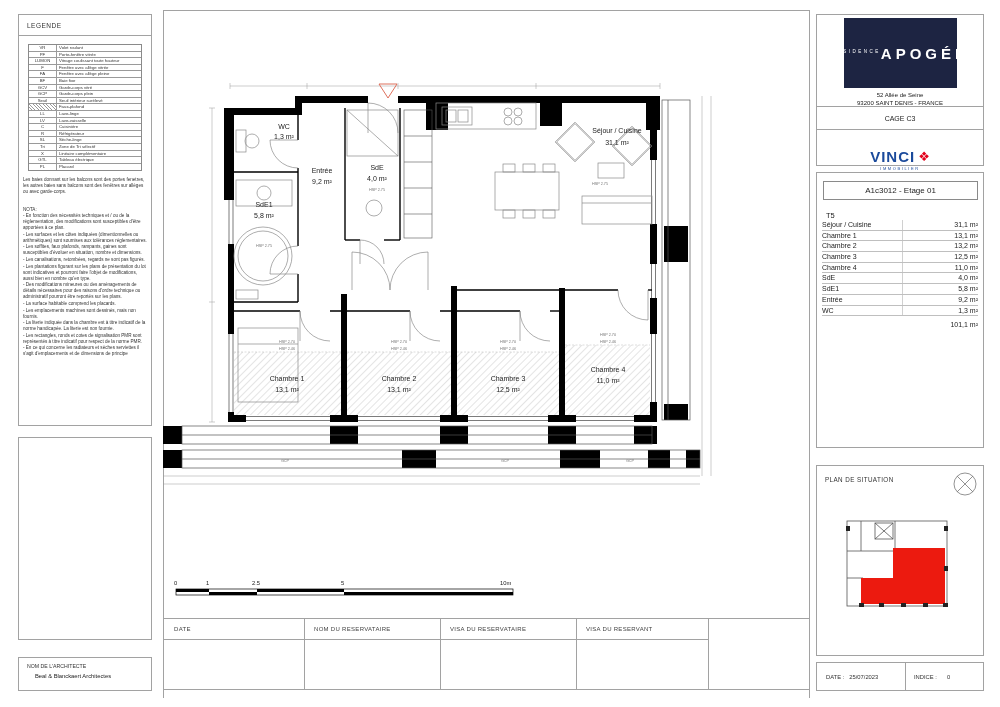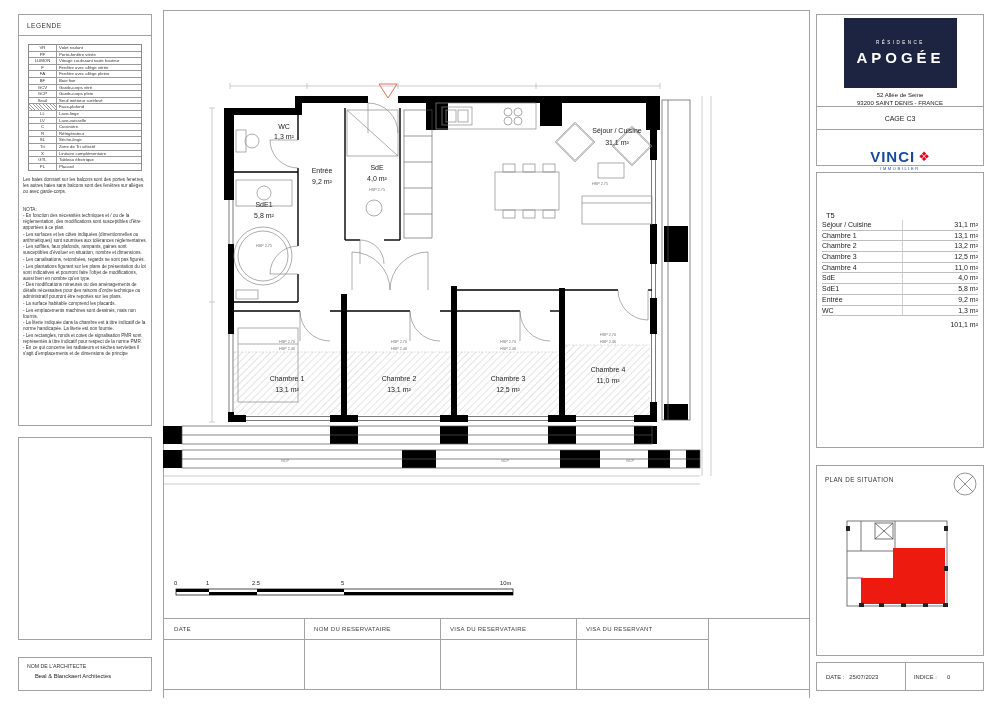--- a/index.html
+++ b/index.html
@@ -15,21 +15,21 @@
   .lg-row{display:flex;height:6.6px;border-bottom:.6px solid #9a9a9a;box-sizing:border-box;}
   .lg-row:last-child{border-bottom:none;}
   .lg-code{width:28px;border-right:.6px solid #9a9a9a;text-align:center;font-size:4.3px;line-height:6.2px;
            overflow:hidden;box-sizing:border-box;color:#333;}
   .lg-code:empty{background:repeating-linear-gradient(45deg,#fff 0 1.6px,#9a9a9a 1.6px 2.4px);}
   .lg-label{flex:1;padding-left:2px;font-size:4.3px;line-height:6.2px;white-space:nowrap;overflow:hidden;color:#333;}
   .smalltext{font-size:4.6px;line-height:1.32;color:#333;}
   .nota-item{margin:0 0 .5px 0;}
 
   
-  .logo-box{background:#1d2442;color:#fff;display:flex;flex-direction:column;align-items:center;justify-content:center;}
+  .logo-box{background:#1d2442;color:#fff;display:flex;flex-direction:row;align-items:center;justify-content:center;}
   .logo-res{font-size:4.5px;letter-spacing:2.5px;margin-bottom:4px;}
   .logo-name{font-size:15px;letter-spacing:4px;font-weight:bold;}
   .addr{font-size:6px;text-align:center;line-height:1.35;color:#222;}
   .cage{font-size:7px;text-align:center;color:#222;}
   .vinci-row{display:flex;align-items:center;justify-content:center;}
   .vinci-word{font-size:15px;font-weight:bold;color:#1b4a9b;letter-spacing:1px;}
   .vinci-glyph{font-size:13px;color:#e2001a;margin-left:3px;}
   .vinci-sub{font-size:4px;letter-spacing:1.6px;color:#1b4a9b;text-align:center;margin-top:1px;}
   .ref-box{border:1px solid #8a8a8a;text-align:center;font-size:8px;line-height:18px;color:#222;}
   .t5{font-size:7.5px;color:#222;}
@@ -489,20 +489,21 @@
     <div class="abs" style="left:0;top:133px;width:166px;text-align:center;">
       <div class="vinci-row">
         <span class="vinci-word">VINCI</span>
         <span class="vinci-glyph">❖</span>
       </div>
       <div class="vinci-sub">IMMOBILIER</div>
     </div>
   </div>
 
   <div class="abs box" style="left:816px;top:172px;width:168px;height:276px;">
+    <div class="abs ref-box" style="left:6px;top:8px;width:155px;height:19px;">A1c3012 - Etage 01</div>
     <div class="abs t5" style="left:9px;top:38px;">T5</div>
   </div>
 
   <div class="area-table">
 
       <div class="area-row">
         <span class="area-room">Séjour / Cuisine</span>
         <span class="area-val">31,1 m²</span>
       </div>
 

